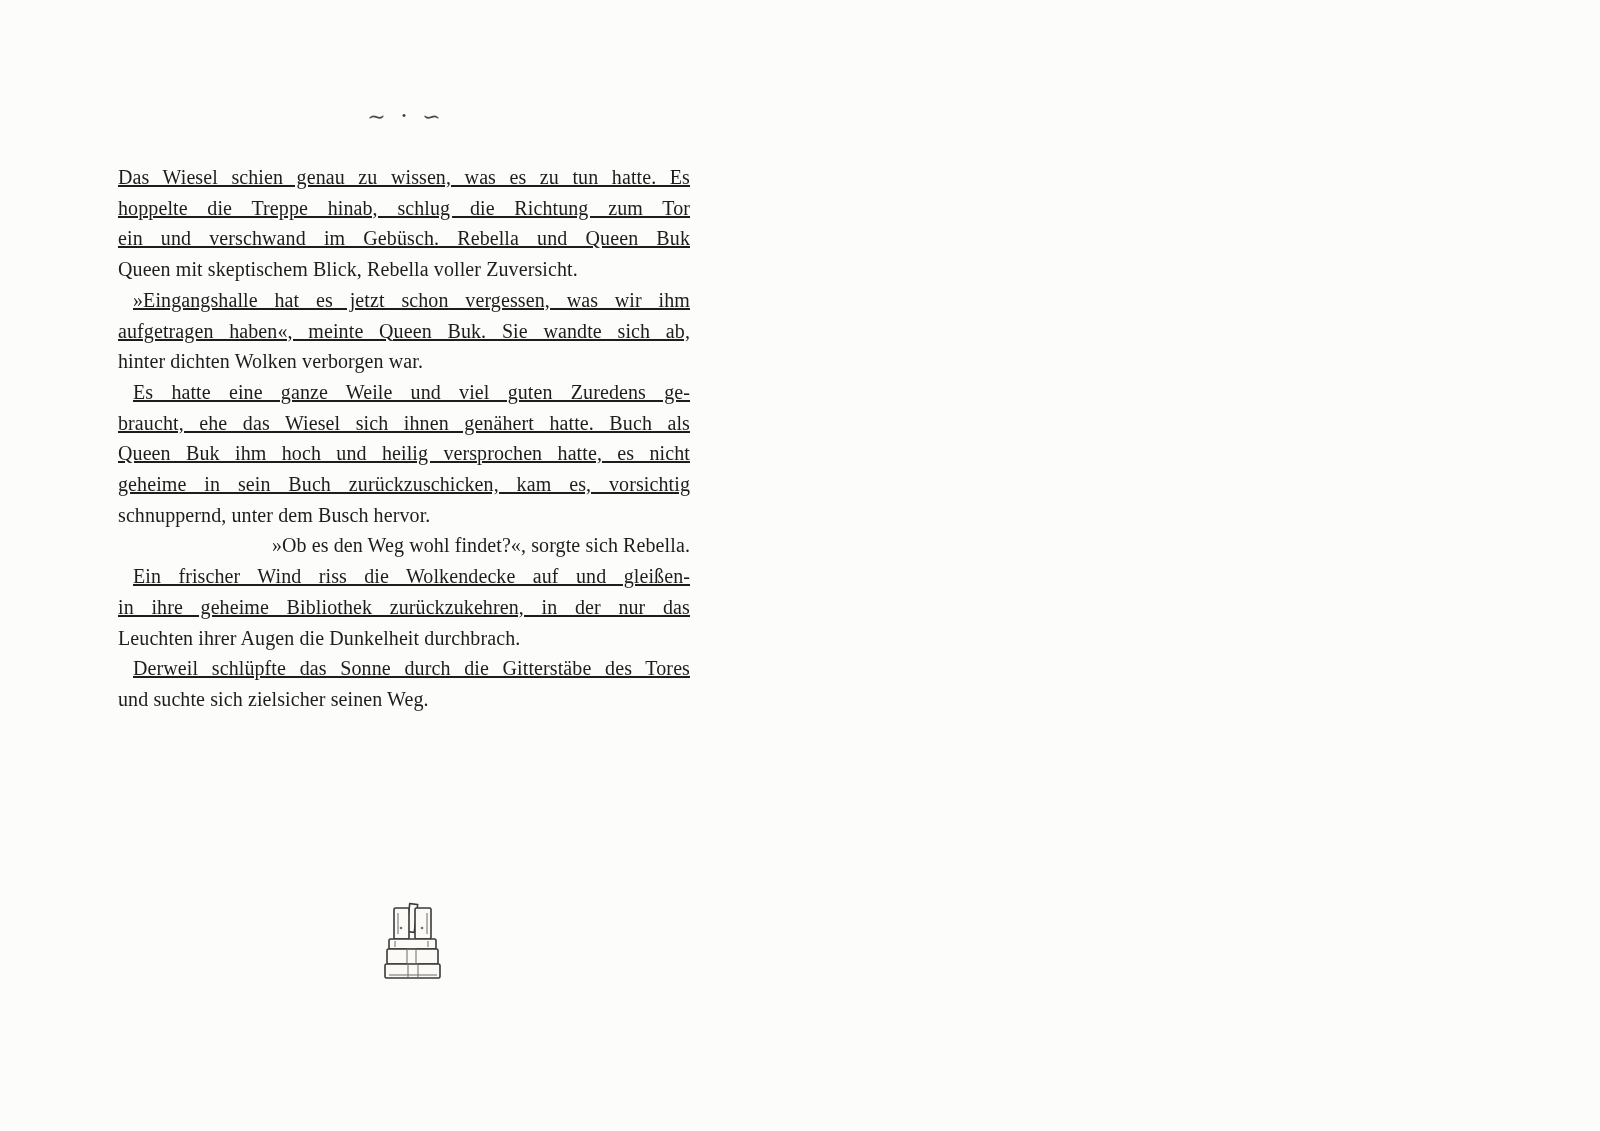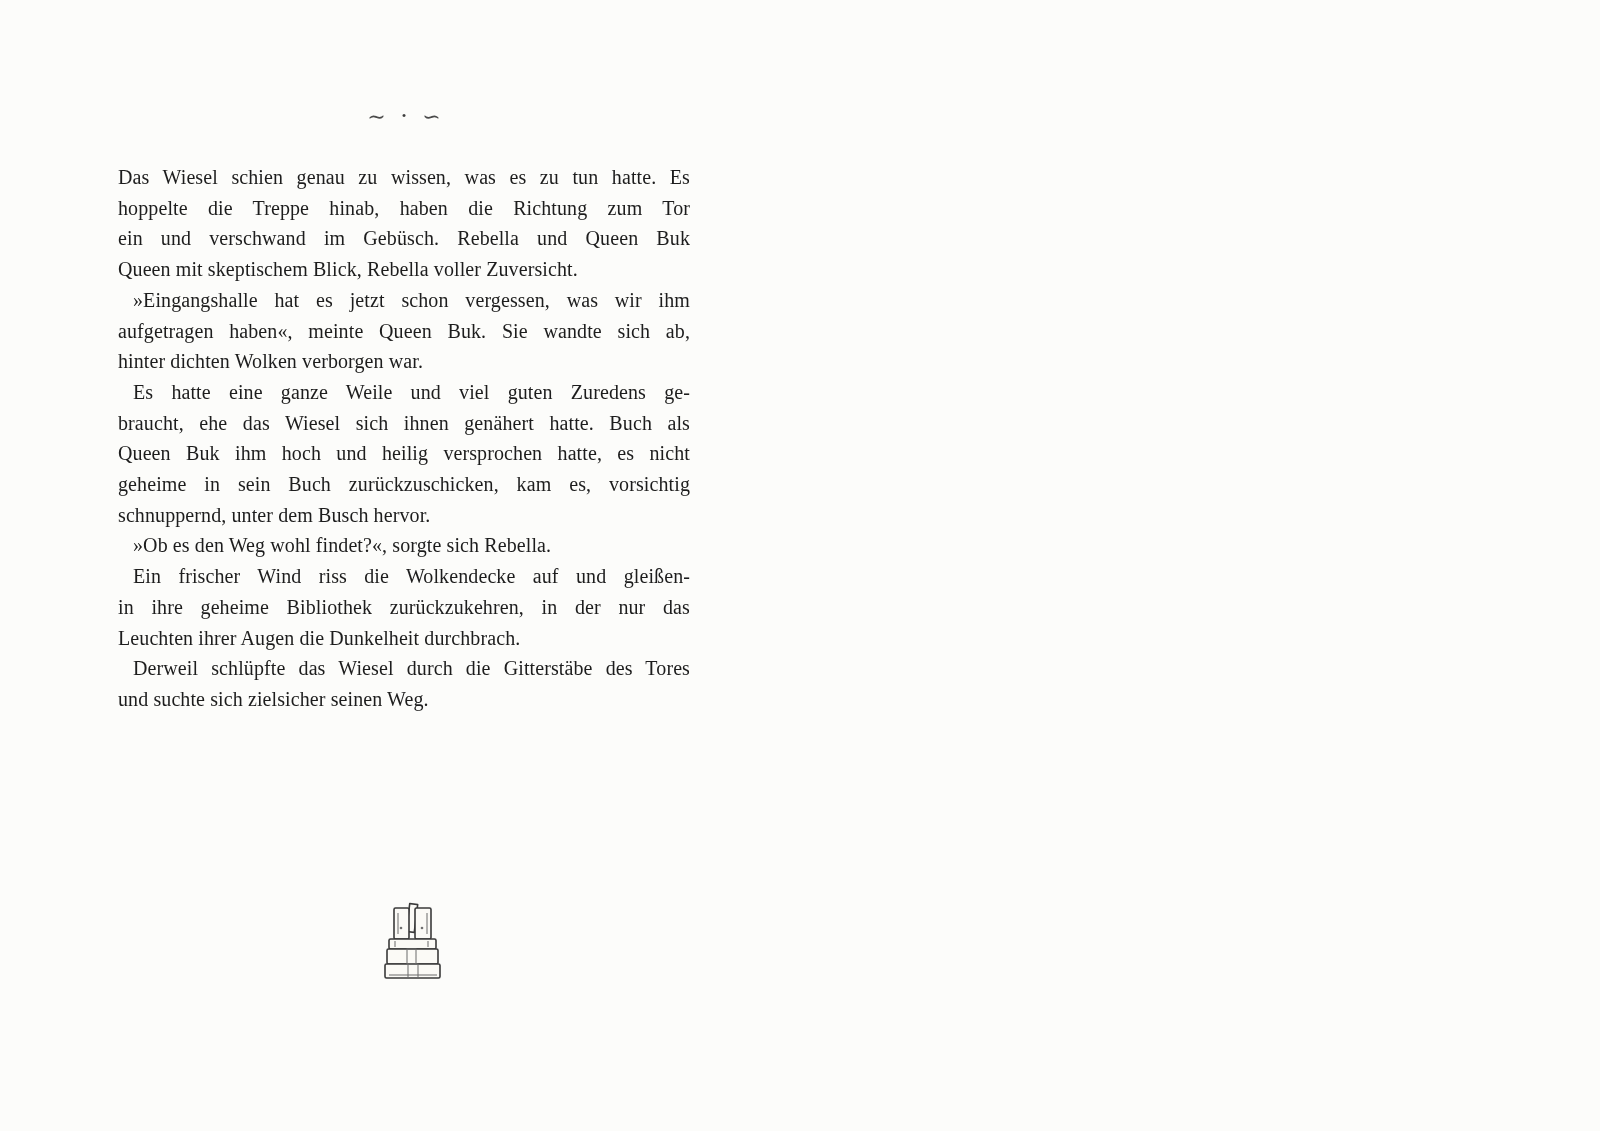--- a/index.html
+++ b/index.html
@@ -21,53 +21,53 @@
   }
   .orn-dot{font-size:13px;position:relative;top:-1px;color:#3d3d3d;}
 
   
   .col{position:absolute;}
   #col-left{left:118px;top:162px;width:572px;}
   .line{
     font-size:20px;line-height:30.7px;
     letter-spacing:0.1px;
   }
-  .j{text-align:justify;text-align-last:justify;}
-  .ind{text-indent:15px;}
+  .j{text-align:justify;text-align-last:justify;text-decoration:underline;}
+  .ind{text-indent:15px;text-align:right;}
   #book-stack{position:absolute;left:381px;top:901px;}
 </style>
 </head>
 <body>
 
 <div class="page" id="left-page">
 
   <div class="ornament-top">
     <span>∼</span>
     <span class="orn-dot">•</span>
     <span>∽</span>
   </div>
 
   <div class="col" id="col-left">
     <div class="line j">Das Wiesel schien genau zu wissen, was es zu tun hatte. Es</div>
-    <div class="line j">hoppelte die Treppe hinab, haben die Richtung zum Tor</div>
+    <div class="line j">hoppelte die Treppe hinab, schlug die Richtung zum Tor</div>
     <div class="line j">ein und verschwand im Gebüsch. Rebella und Queen Buk</div>
     <div class="line">Queen mit skeptischem Blick, Rebella voller Zuversicht.</div>
     <div class="line j ind">»Eingangshalle hat es jetzt schon vergessen, was wir ihm</div>
     <div class="line j">aufgetragen haben«, meinte Queen Buk. Sie wandte sich ab,</div>
     <div class="line">hinter dichten Wolken verborgen war.</div>
     <div class="line j ind">Es hatte eine ganze Weile und viel guten Zuredens ge-</div>
     <div class="line j">braucht, ehe das Wiesel sich ihnen genähert hatte. Buch als</div>
     <div class="line j">Queen Buk ihm hoch und heilig versprochen hatte, es nicht</div>
     <div class="line j">geheime in sein Buch zurückzuschicken, kam es, vorsichtig</div>
     <div class="line">schnuppernd, unter dem Busch hervor.</div>
     <div class="line ind">»Ob es den Weg wohl findet?«, sorgte sich Rebella.</div>
     <div class="line j ind">Ein frischer Wind riss die Wolkendecke auf und gleißen-</div>
     <div class="line j">in ihre geheime Bibliothek zurückzukehren, in der nur das</div>
     <div class="line">Leuchten ihrer Augen die Dunkelheit durchbrach.</div>
-    <div class="line j ind">Derweil schlüpfte das Wiesel durch die Gitterstäbe des Tores</div>
+    <div class="line j ind">Derweil schlüpfte das Sonne durch die Gitterstäbe des Tores</div>
     <div class="line">und suchte sich zielsicher seinen Weg.</div>
   </div>
 
   <svg id="book-stack" width="62" height="82" viewBox="0 0 62 82">
     <g fill="#fbfaf6" stroke="#3a3a3a" stroke-width="1.6" stroke-linejoin="round">
       <rect x="27" y="3" width="8" height="28" transform="rotate(7 31 17)"></rect>
       <rect x="13" y="7" width="15" height="31" rx="1.5"></rect>
       <rect x="34" y="7" width="16" height="31" rx="1.5"></rect>
       <rect x="8" y="38" width="47" height="10" rx="1.5"></rect>
       <rect x="6" y="48" width="51" height="15" rx="1.5"></rect>

